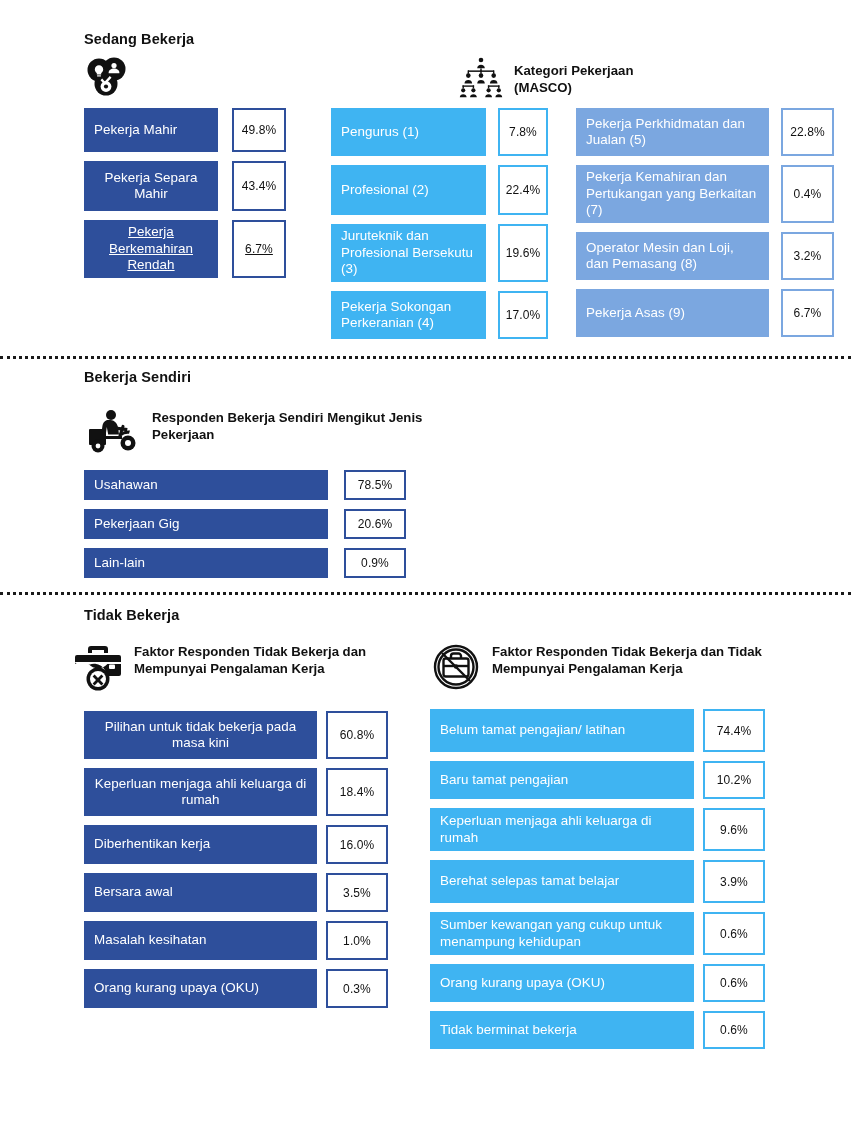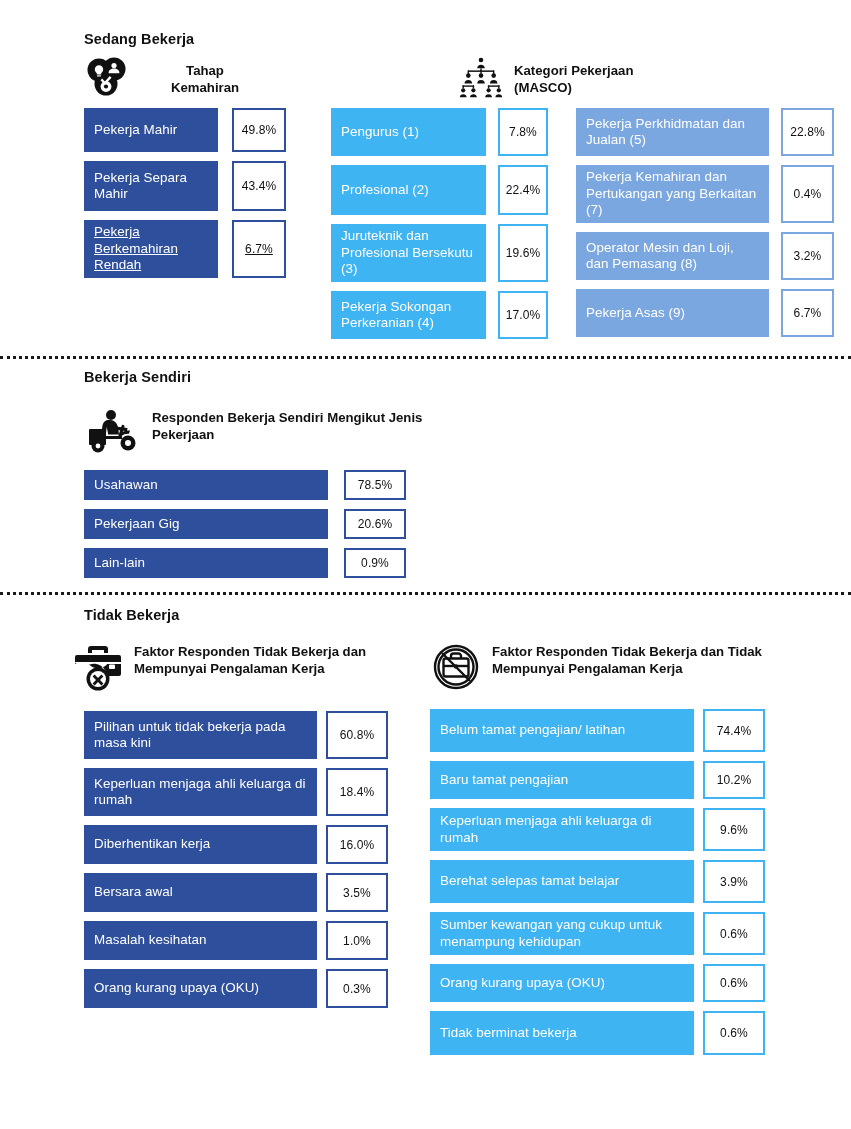--- a/index.html
+++ b/index.html
@@ -54,21 +54,21 @@
   }
   .val {
     display: flex; align-items: center; justify-content: center;
     background: #ffffff;
     font-size: 12px;
     color: #111111;
     letter-spacing: 0.1px;
   }
 
   
-  .c-dark .bar  { background: #2e4f9b; }
+  .c-dark .bar  { background: #2e4f9b; text-align: center; }
   .c-dark .val  { border: 2.4px solid #2e4f9b; }
   .c-light .bar { background: #3fb4f2; }
   .c-light .val { border: 2.4px solid #3fb4f2; }
   .c-med  .bar  { background: #7ba7e0; }
   .c-med  .val  { border: 2.4px solid #7ba7e0; }
 
   
   #head-skill { left: 84px; top: 55px; width: 215px; }
   #head-skill .chart-title { width: 130px; text-align: center; padding-top: 8px; }
   #rows-skill { left: 84px; top: 108px; }
@@ -123,21 +123,21 @@
   #rows-nw-right { left: 430px; top: 709px; }
   #rows-nw-right .row { margin-bottom: 9px; }
   #rows-nw-right .bar { width: 264px; }
   #rows-nw-right .val { width: 62px; margin-left: 9px; }
   #rows-nw-right .n0 .bar, #rows-nw-right .n0 .val { height: 43px; }
   #rows-nw-right .n1 .bar, #rows-nw-right .n1 .val { height: 38px; }
   #rows-nw-right .n2 .bar, #rows-nw-right .n2 .val { height: 43px; }
   #rows-nw-right .n3 .bar, #rows-nw-right .n3 .val { height: 43px; }
   #rows-nw-right .n4 .bar, #rows-nw-right .n4 .val { height: 43px; }
   #rows-nw-right .n5 .bar, #rows-nw-right .n5 .val { height: 38px; }
-  #rows-nw-right .n6 .bar, #rows-nw-right .n6 .val { height: 44px; }
+  #rows-nw-right .n6 .bar, #rows-nw-right .n6 .val { height: 38px; }
 </style>
 </head>
 <body>
 
 <div class="page">
 
   <div class="section-heading" id="heading-working">Sedang Bekerja</div>
 
   <div class="chart-head" id="head-skill">
     <span class="chart-icon">
@@ -147,24 +147,20 @@
         <circle cx="22" cy="29" r="11.5" fill="#111"></circle>
         <path d="M15 10.2c-2.4 0-4.2 1.9-4.2 4.2 0 1.6 .9 2.8 2 3.5v1.6h4.4v-1.6c1.1-.7 2-1.9 2-3.5 0-2.3-1.8-4.2-4.2-4.2z" fill="#fff"></path>
         <rect x="13.1" y="20.3" width="3.8" height="1.2" fill="#fff"></rect>
         <circle cx="30" cy="10.6" r="2.6" fill="#fff"></circle>
         <path d="M24.6 18.2c0-3 2.4-4.6 5.4-4.6s5.4 1.6 5.4 4.6z" fill="#fff"></path>
         <path d="M18.2 23.6l2.6 2.8 5-5.4 1.7 1.7-6.7 7.2-4.3-4.6z" fill="#fff"></path>
         <circle cx="22" cy="31.5" r="5.4" fill="#fff"></circle>
         <circle cx="22" cy="31.5" r="2.1" fill="#111"></circle>
       </svg>
     </span>
-    <div class="chart-title">
-      <div>Tahap</div>
-      <div>Kemahiran</div>
-    </div>
   </div>
 
   <div class="rows c-dark" id="rows-skill">
     <div class="row r0">
       <div class="bar">Pekerja Mahir</div>
       <div class="val">49.8%</div>
     </div>
     <div class="row r1">
       <div class="bar">Pekerja Separa Mahir</div>
       <div class="val">43.4%</div>

